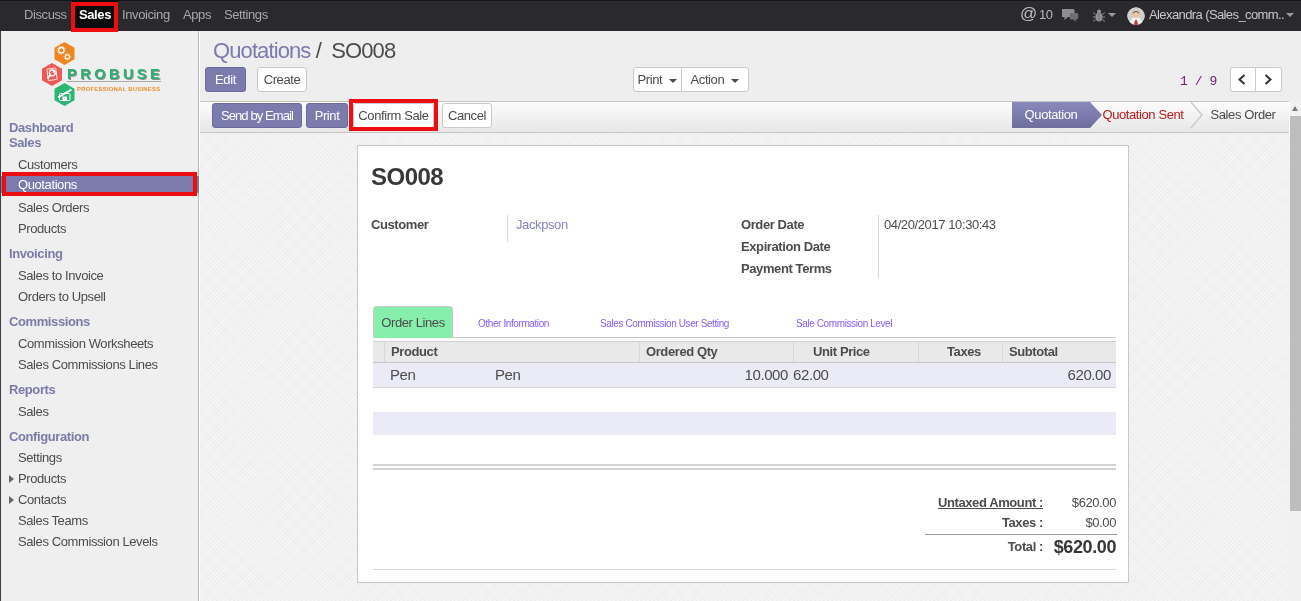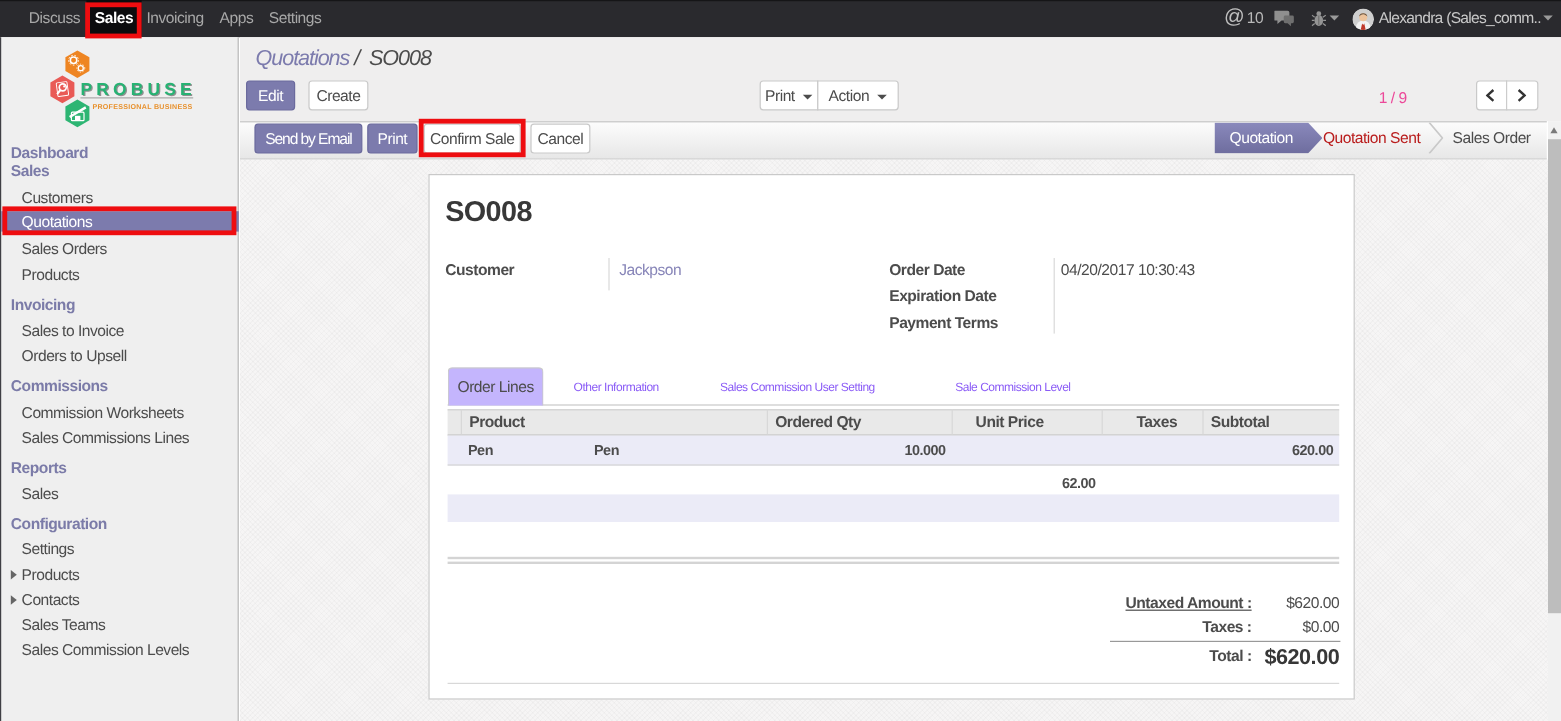--- a/index.html
+++ b/index.html
@@ -40,21 +40,21 @@
   
   #sheet { left:357px; top:145px; width:772px; height:438px; background:#fff; border:1px solid #c9c9c9; }
   #sheet .lbl { position:absolute; font-weight:bold; color:#4c4c4c; font-size:13px; line-height:15px; }
   #sheet .val { position:absolute; color:#4c4c4c; font-size:13px; line-height:15px; }
   .vline { position:absolute; width:1px; background:#d9d9d9; }
   .tab-lnk { position:absolute; color:#8b5cf6; font-size:10px; line-height:15px; }
 
   
   .thead { position:absolute; background:#e9e9e9; border-bottom:1px solid #c6c6c6; border-top:1px solid #cfcfcf; }
   .th { position:absolute; font-weight:bold; color:#4c4c4c; font-size:13px; line-height:21px; padding-left:6px; border-left:1px solid #d8d8d8; }
-  .td { position:absolute; color:#4c4c4c; font-size:12px; line-height:24px;font-weight:bold; }
+  .td { position:absolute; color:#4c4c4c; font-size:15px; line-height:24px; }
 
   .redbox { position:absolute; border:4px solid #ee0d10; z-index:50; }
 </style>
 </head>
 <body>
 
 <div id="navbar" class="abs"></div>
 <div class="nav-item" style="left:17px;">Discuss</div>
 <div class="nav-item nav-active" style="left:72px;">Sales</div>
 <div class="nav-item" style="left:115px;">Invoicing</div>
@@ -141,27 +141,27 @@
 <div class="s-h" style="top:429px;">Configuration</div>
 <div class="s-i" style="top:450px;">Settings</div>
 <div class="s-i" style="top:471px;">Products</div>
 <div class="s-i" style="top:492px;">Contacts</div>
 <div class="s-i" style="top:513px;">Sales Teams</div>
 <div class="s-i" style="top:534px;">Sales Commission Levels</div>
 <div class="abs" style="left:9px; top:475px; width:0; height:0; border-top:4px solid transparent; border-bottom:4px solid transparent; border-left:5px solid #666;"></div>
 <div class="abs" style="left:9px; top:496px; width:0; height:0; border-top:4px solid transparent; border-bottom:4px solid transparent; border-left:5px solid #666;"></div>
 
 <div id="cpanel" class="abs"></div>
-<div class="abs" style="left:213px; top:38px; font-size:18px; letter-spacing:-0.9px; color:#7c7bad;font-style:italic;">Quotations <span style="color:#4c4c4c;">/&nbsp; SO008</span></div>
+<div class="abs" style="left:213px; top:38px; font-size:22px; letter-spacing:-0.9px; color:#7c7bad;">Quotations <span style="color:#4c4c4c;">/&nbsp; SO008</span></div>
 
 <div class="btn btn-p" style="left:205px; top:67px; width:41px;">Edit</div>
 <div class="btn btn-w" style="left:257px; top:67px; width:50px;">Create</div>
 <div class="btn btn-w" style="left:633px; top:67px; width:49px; border-radius:3px 0 0 3px;">Print <span class="caret"></span></div>
 <div class="btn btn-w" style="left:681px; top:67px; width:68px; border-radius:0 3px 3px 0;">Action <span class="caret"></span></div>
-<div class="abs" style="left:1149px; top:74px; color:#ec4899;">1 / 9</div>
+<div class="abs" style="left:1180px; top:74px; color:#701a75;font-family:Liberation Mono, monospace;">1 / 9</div>
 <div class="btn btn-w" style="left:1230px; top:67px; width:52px;"></div>
 <div class="abs" style="left:1230px; top:67px; width:26px; height:25px; border-right:1px solid #ccc;"></div>
 <svg class="abs" style="left:1238px; top:74px;" width="8" height="11" viewBox="0 0 8 11">
     <polyline points="6.5,1 1.5,5.5 6.5,10" fill="none" stroke="#333" stroke-width="2"></polyline>
   </svg>
 <svg class="abs" style="left:1264px; top:74px;" width="8" height="11" viewBox="0 0 8 11">
     <polyline points="1.5,1 6.5,5.5 1.5,10" fill="none" stroke="#333" stroke-width="2"></polyline>
   </svg>
 
 <div id="strip" class="abs"></div>
@@ -190,38 +190,38 @@
   <div class="lbl" style="left:13px; top:71px;">Customer</div>
   <div class="vline" style="left:149px; top:69px; height:27px;"></div>
   <div class="val" style="left:158px; top:71px; color:#8785b8;">Jackpson</div>
 
   <div class="lbl" style="left:383px; top:71px;">Order Date</div>
   <div class="lbl" style="left:383px; top:93px;">Expiration Date</div>
   <div class="lbl" style="left:383px; top:115px;">Payment Terms</div>
   <div class="vline" style="left:520px; top:69px; height:63px;"></div>
   <div class="val" style="left:526px; top:71px;">04/20/2017 10:30:43</div>
 
-  <div class="abs" style="left:15px; top:160px; width:80px; height:32px; background:#c4b5fd; border:1px solid #c9c9c9; border-bottom:none; border-radius:4px 4px 0 0; text-align:center; line-height:31px; color:#4c4c4c; z-index:2;">Order Lines</div>
+  <div class="abs" style="left:15px; top:160px; width:80px; height:32px; background:#86efac; border:1px solid #c9c9c9; border-bottom:none; border-radius:4px 4px 0 0; text-align:center; line-height:31px; color:#4c4c4c; z-index:2;">Order Lines</div>
   <div class="abs" style="left:15px; top:191px; width:743px; height:1px; background:#c9c9c9;"></div>
   <div class="tab-lnk" style="left:120px; top:170px;">Other Information</div>
   <div class="tab-lnk" style="left:242px; top:170px;">Sales Commission User Setting</div>
   <div class="tab-lnk" style="left:438px; top:170px;">Sale Commission Level</div>
 
   <div class="thead" style="left:15px; top:195px; width:743px; height:22px;"></div>
   <div class="th" style="left:26px; top:195px; width:105px;">Product</div>
   <div class="th" style="left:281px; top:195px; width:154px;">Ordered Qty</div>
   <div class="th" style="left:435px; top:195px; width:125px;padding-left:19px;">Unit Price</div>
   <div class="th" style="left:560px; top:195px; width:84px;padding-left:28px;">Taxes</div>
   <div class="th" style="left:644px; top:195px; width:114px;">Subtotal</div>
 
   <div class="abs" style="left:15px; top:217px; width:743px; height:25px; background:#ebebf7; border-bottom:1px solid #d5d5d5;"></div>
   <div class="td" style="left:32px; top:217px;">Pen</div>
   <div class="td" style="left:137px; top:217px;">Pen</div>
   <div class="td" style="left:281px; top:217px; width:149px; text-align:right;">10.000</div>
-  <div class="td" style="left:435px; top:217px; width:120px; text-align:right;margin-top:28px;">62.00</div>
+  <div class="td" style="left:435px; top:217px; width:120px; ">62.00</div>
   <div class="td" style="left:644px; top:217px; width:109px; text-align:right;">620.00</div>
 
   <div class="abs" style="left:15px; top:266px; width:743px; height:23px; background:#ebebf7;"></div>
 
   <div class="abs" style="left:15px; top:318px; width:743px; height:1.5px; background:#d4d4d4;"></div>
   <div class="abs" style="left:15px; top:322px; width:743px; height:1.5px; background:#d4d4d4;"></div>
 
   <div class="lbl" style="left:485px; top:349px; width:200px; text-align:right;text-decoration:underline;">Untaxed Amount :</div>
   <div class="val" style="left:558px; top:349px; width:200px; text-align:right;">$620.00</div>
   <div class="lbl" style="left:485px; top:369px; width:200px; text-align:right;">Taxes :</div>

